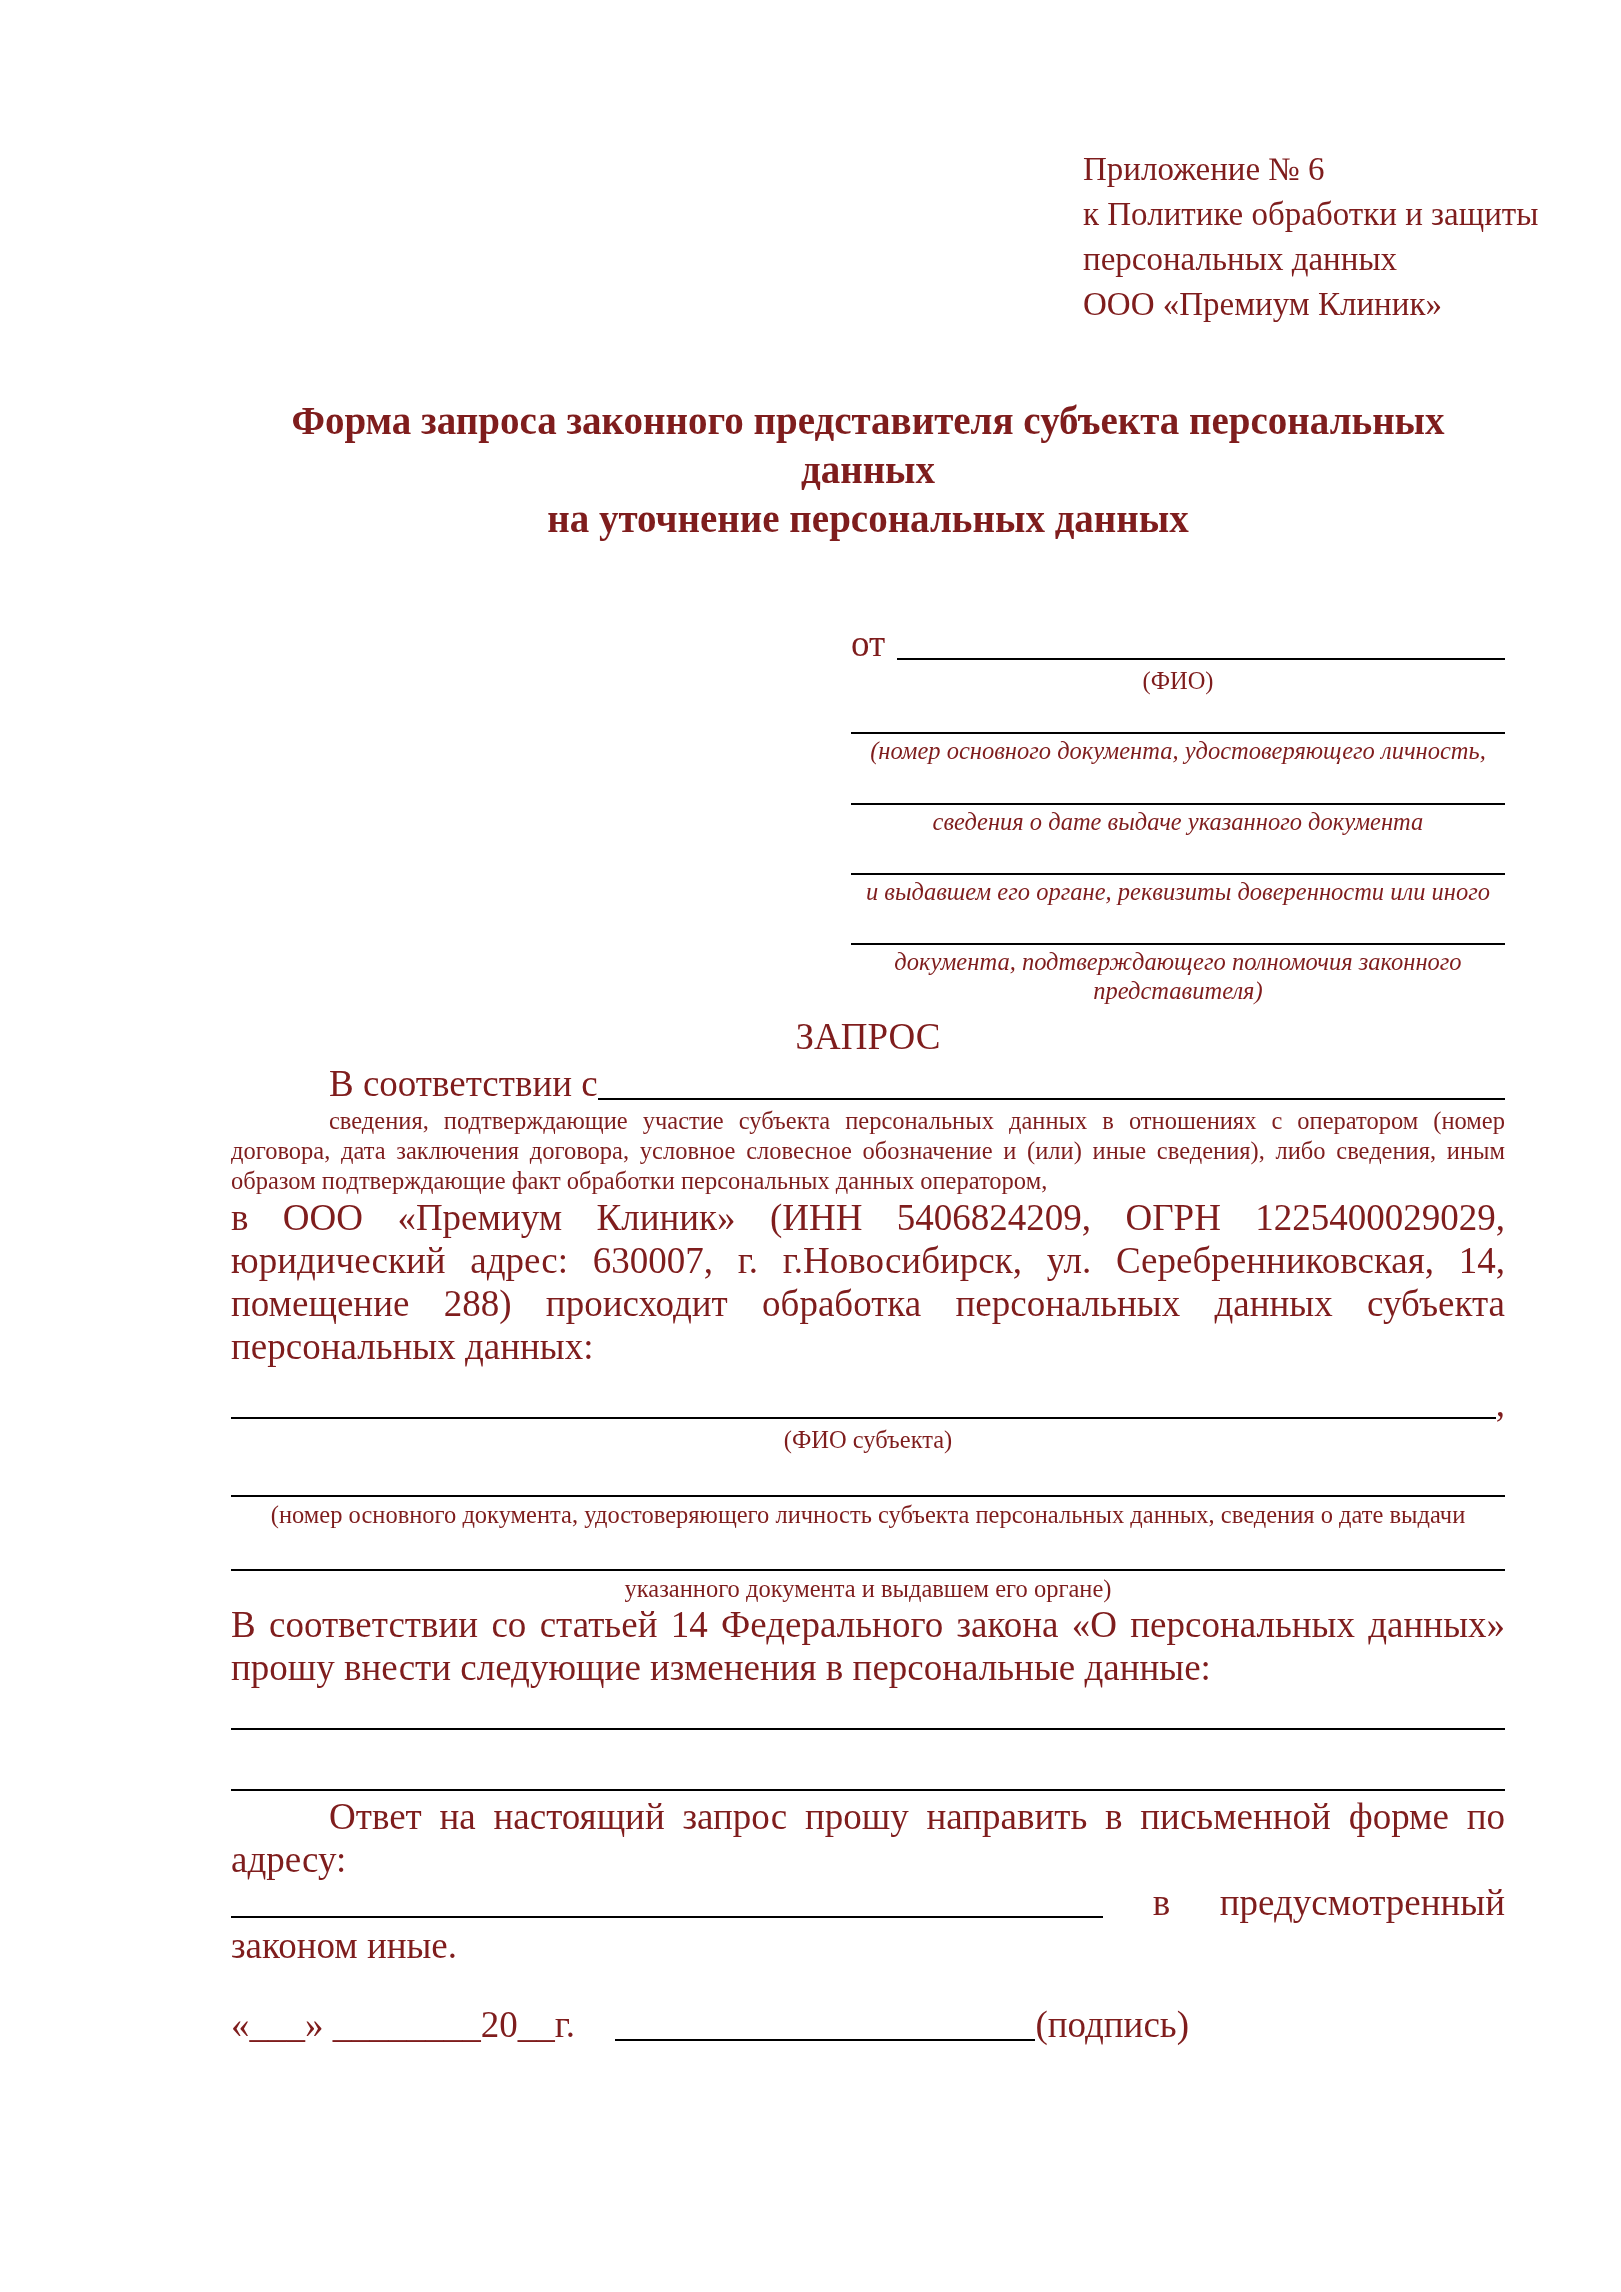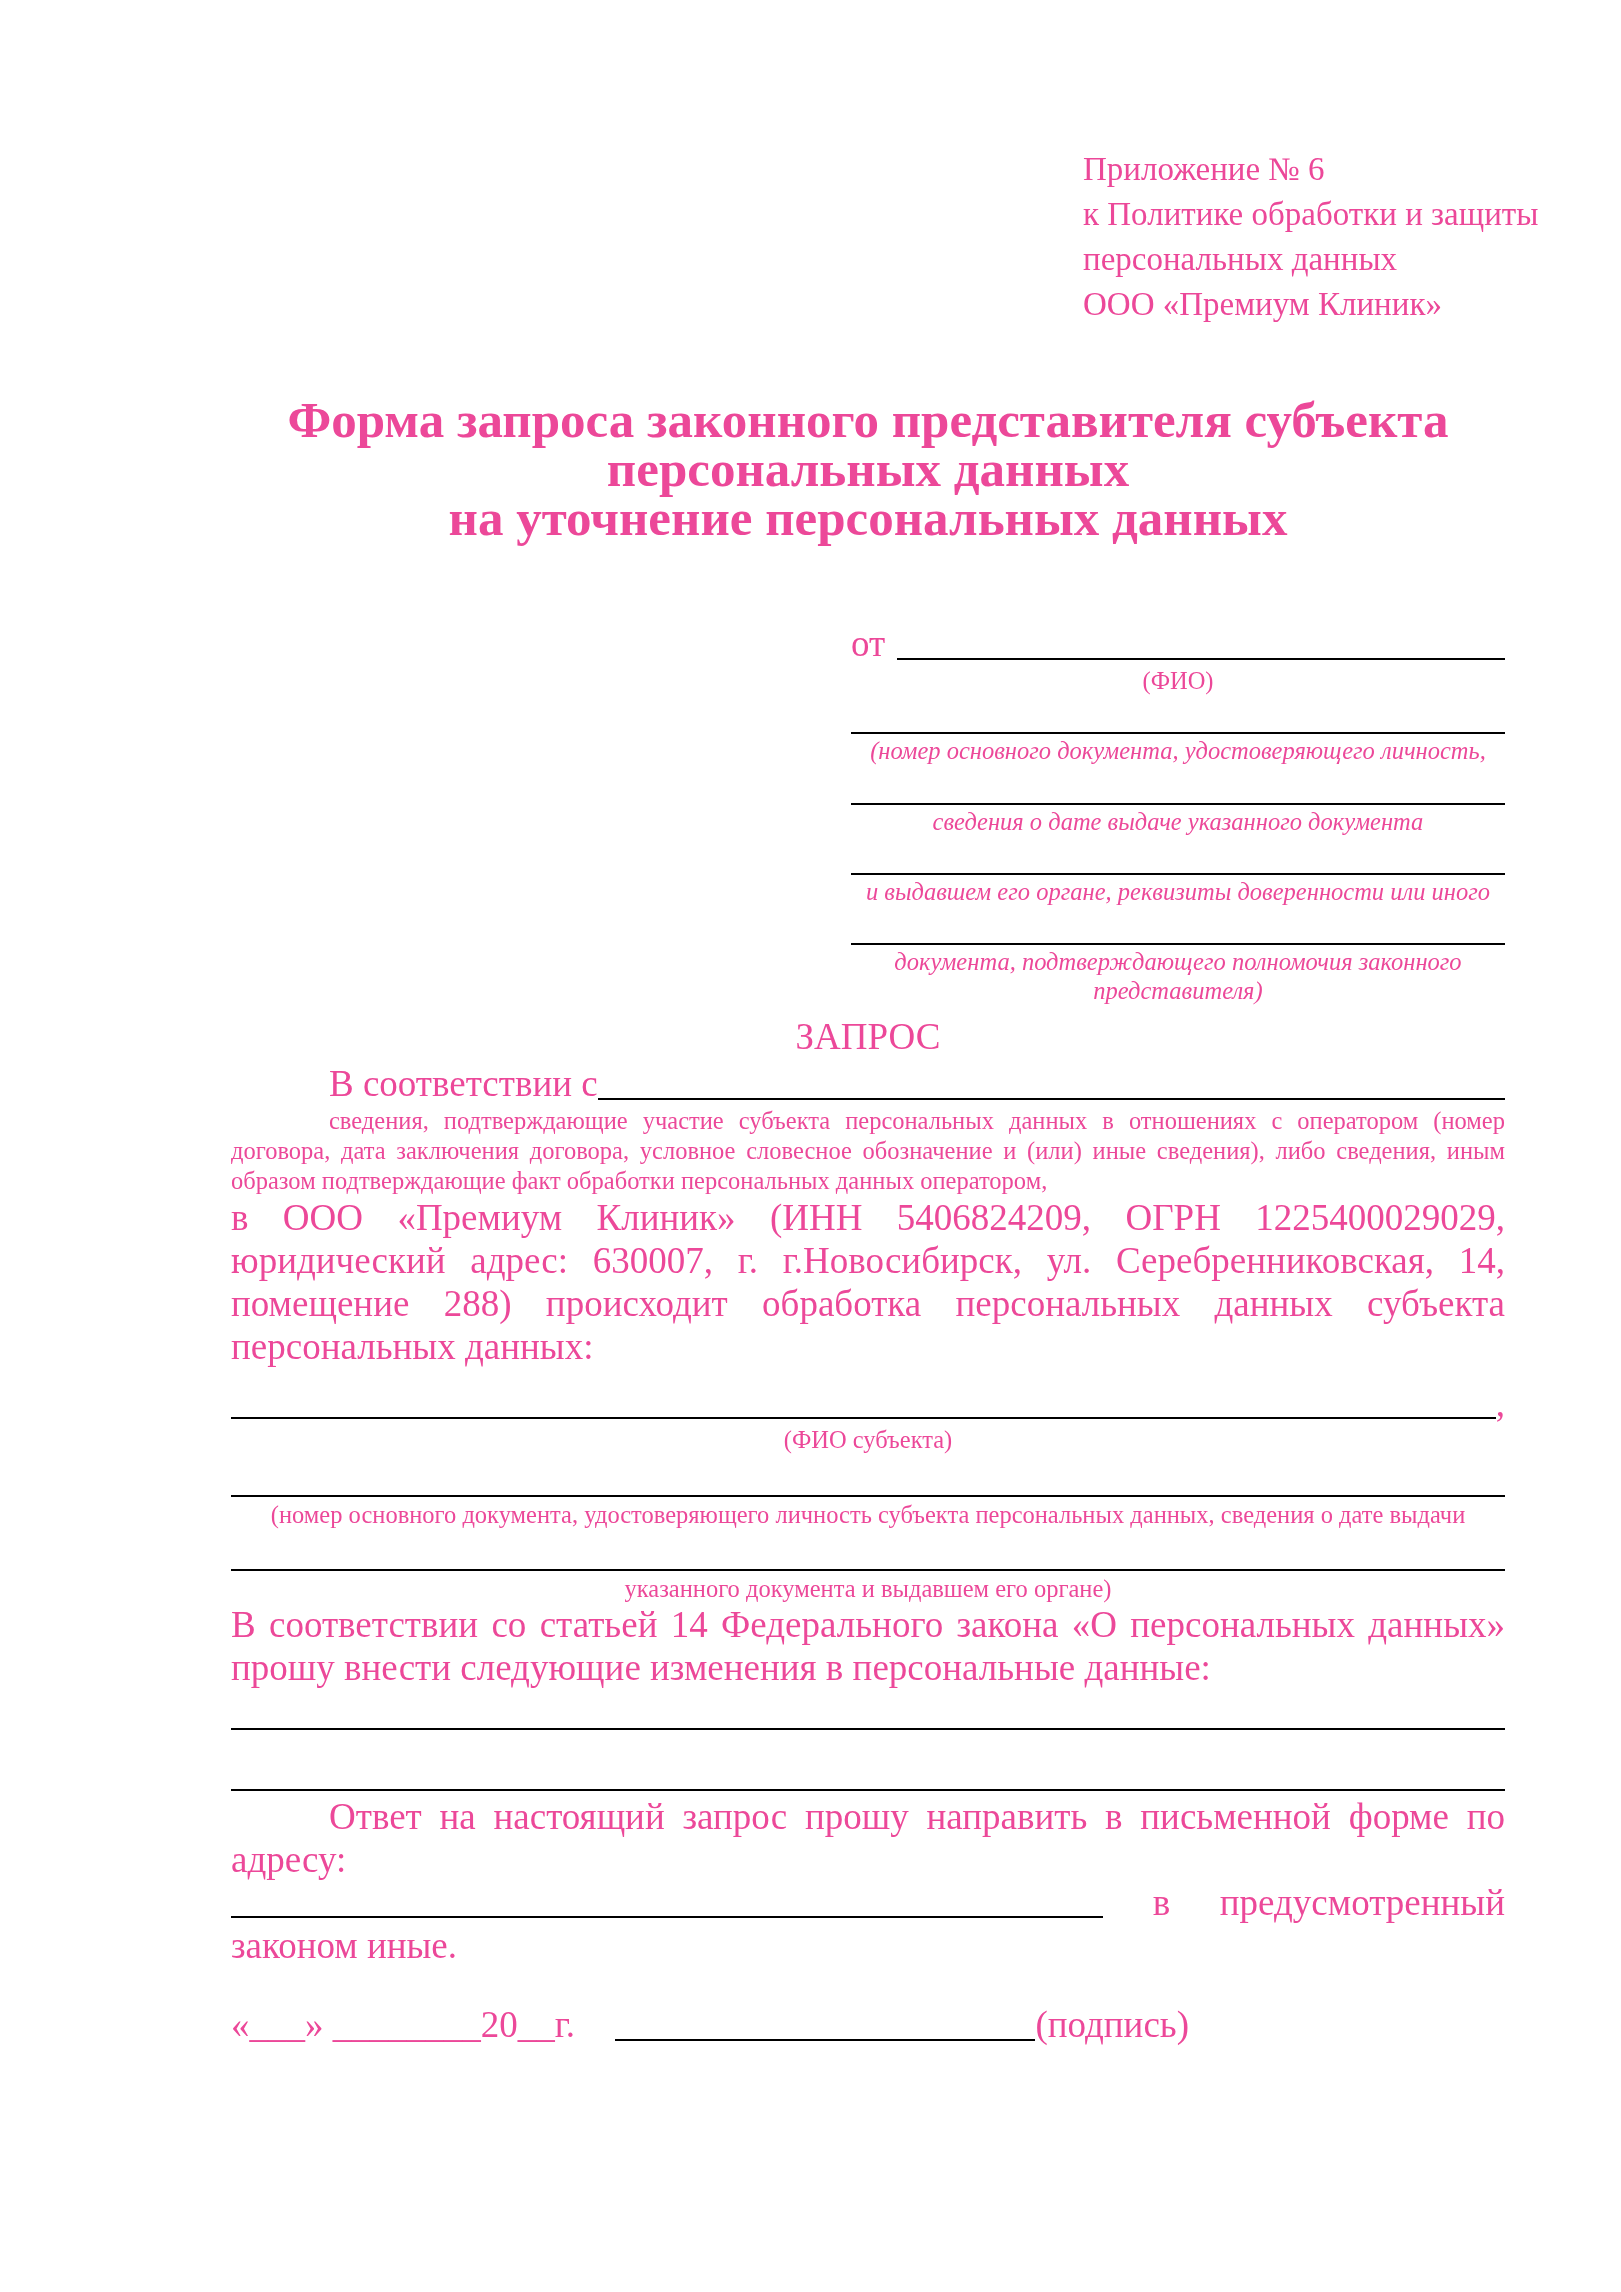--- a/index.html
+++ b/index.html
@@ -1,29 +1,29 @@
 <!DOCTYPE html>
 <html lang="ru"><head>
 <meta charset="utf-8">
 <style>
   html,body { margin:0; padding:0; background:#ffffff; }
   .page {
     position:relative;
     width:1621px; height:2293px;
-    background:#ffffff; color:#ec4899;
+    background:#ffffff; color:#7f1d1d;
     font-family:"Liberation Serif","DejaVu Serif",serif;
     font-size:37px; line-height:43px;
     box-sizing:border-box;
     padding:147px 116px 0 231px;
     overflow:hidden;
   }
   
   .header-block { margin-left:852px; font-size:33px; line-height:45px; white-space:nowrap; }
   
-  .title { margin-top:69px; text-align:center; font-weight:bold; font-size:51px; line-height:49px; }
+  .title { margin-top:69px; text-align:center; font-weight:bold; font-size:39px; line-height:49px; }
   
   .addressee { margin-left:620px; margin-top:78px; }
   .addr-to { line-height:45px; }
   .fill-row { display:flex; line-height:45px; }
   .fill-row .label { margin-right:11.8px; }
   .fill { flex:1; border-bottom:2.9px solid #000; margin-bottom:5.9px; }
   .small { font-size:24.5px; line-height:29px; text-align:center; }
   .doc-group { margin-top:11.8px;font-style:italic; }
   .doc-rule { height:25.5px; border-bottom:2.9px solid #000; }
   .doc-group .small { margin-top:2px; }

